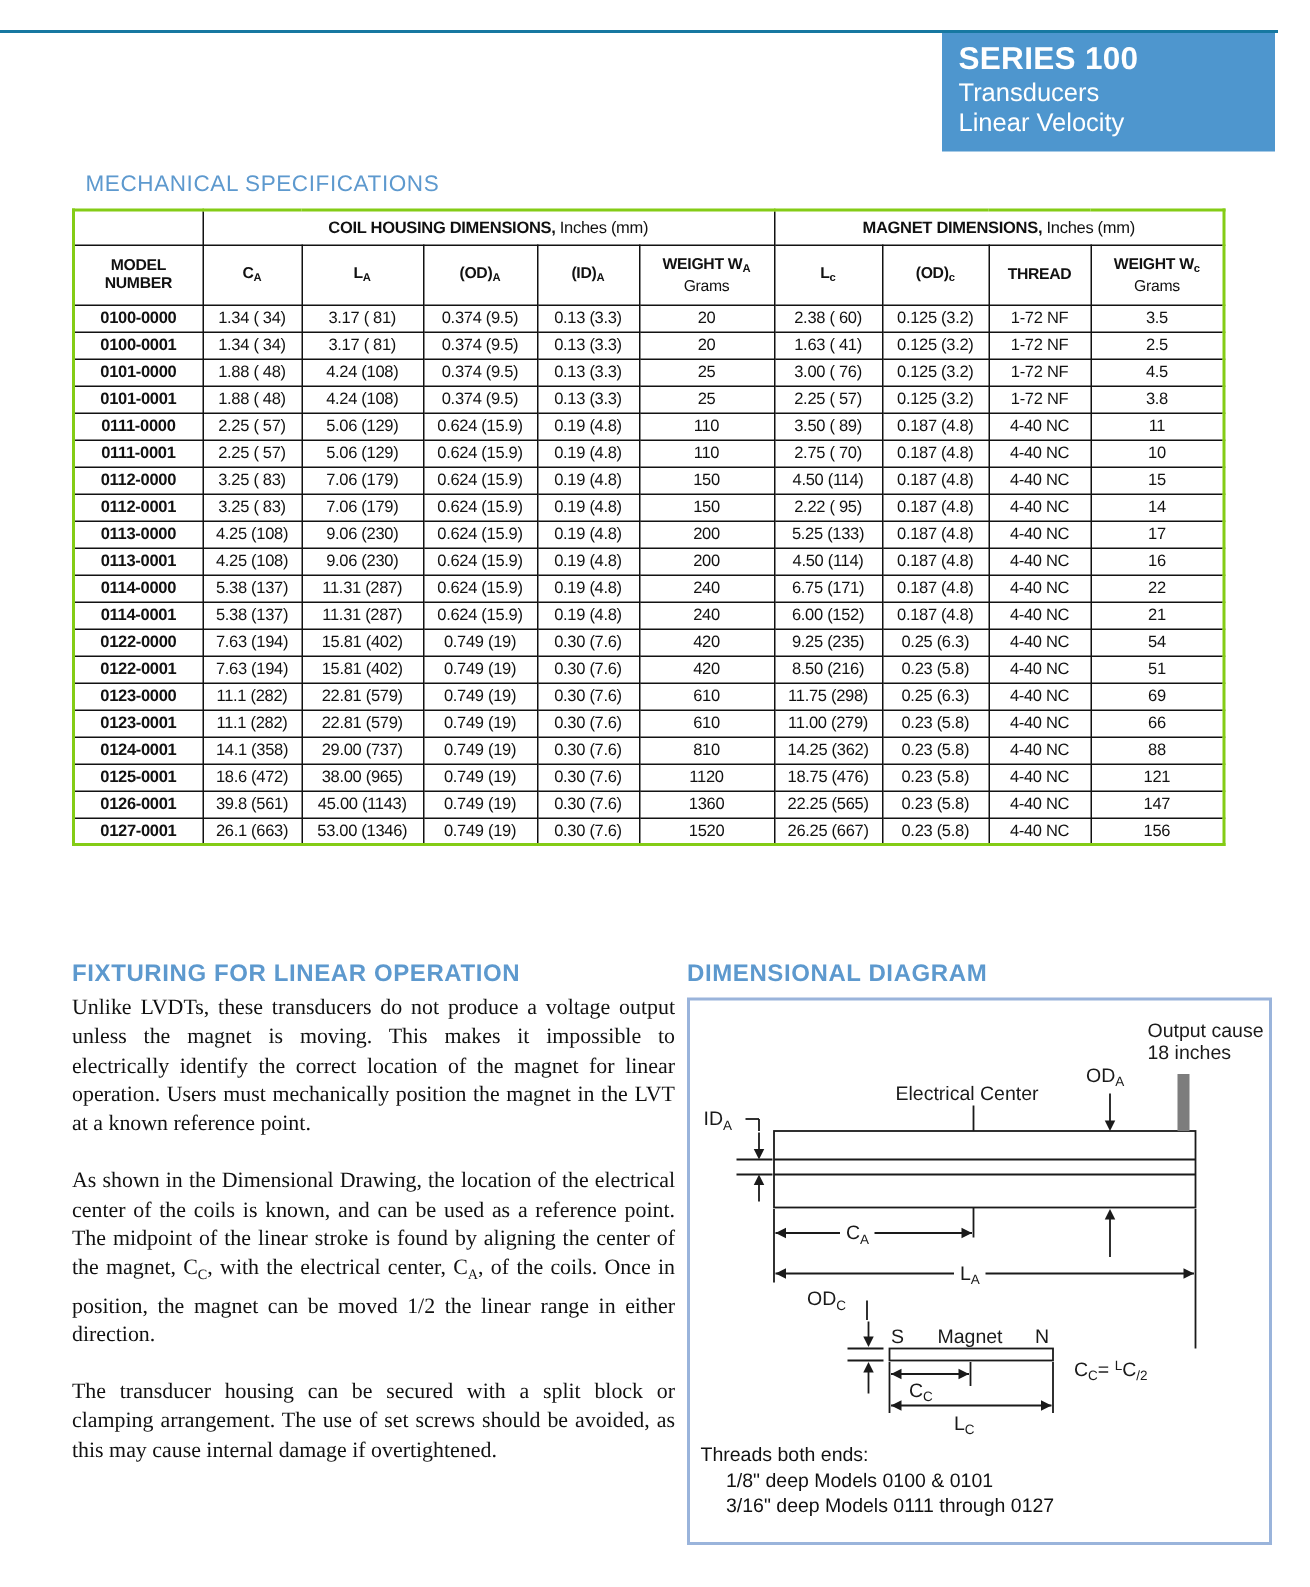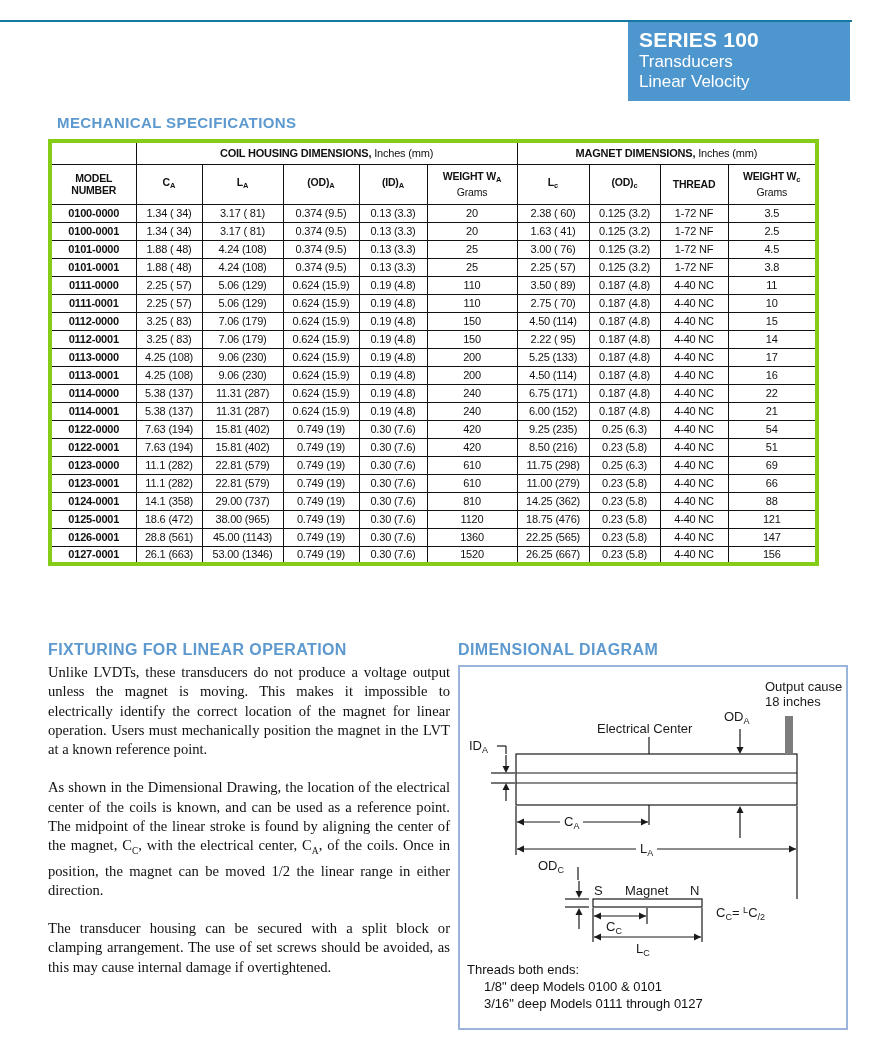--- a/index.html
+++ b/index.html
@@ -10,33 +10,33 @@
   }
   .top-rule { position:absolute; left:0; top:20px; width:852px; height:2px; background:#1778A1; }
   .series-box {
     position:absolute; left:628px; top:22px; width:222px; height:79px;
     background:#4E96CE; color:#fff; padding:5px 0 0 11px;
   }
   .series-box .series-title { font-size:21px; font-weight:bold; line-height:25px; letter-spacing:0.2px; }
   .series-box .series-sub { font-size:17px; line-height:20px; }
 
   .section-heading { color:#5D99CE; letter-spacing:0.4px; }
-  .mech-heading { position:absolute; left:57px; top:114px; font-size:15px; font-weight:bold; }
+  .mech-heading { position:absolute; left:57px; top:114px; font-size:15px; font-weight:normal; }
 
   
   .spec-table {
     position:absolute; left:48px; top:139px; width:767px;
     border-collapse:collapse; table-layout:fixed;
     font-family:"Liberation Sans", sans-serif;
   }
   .spec-table th, .spec-table td {
     border:1px solid #111; text-align:center; vertical-align:middle;
     letter-spacing:-0.2px; overflow:hidden; white-space:nowrap;
   }
-  .spec-table { border:4px solid #84cc16; }
+  .spec-table { border:2px solid #84cc16; }
   .spec-table thead tr.group-row th { height:23px; font-size:11px; }
   .spec-table thead tr.col-row th { height:40px; font-size:10.5px; line-height:12px; }
   .spec-table .units { font-weight:normal; }
   .spec-table td { height:18px; font-size:11px; padding:1px 0; }
   .spec-table td.model { font-weight:bold; }
   .spec-table .unit-line { font-weight:normal; }
   .spec-table sub { font-size:7.5px; vertical-align:-2px; letter-spacing:0; }
 
   
   .fixturing { position:absolute; left:48px; top:641px; width:402px; }
@@ -346,21 +346,21 @@
           <td>0.749 (19)</td>
           <td>0.30 (7.6)</td>
           <td>1120</td>
           <td>18.75 (476)</td>
           <td>0.23 (5.8)</td>
           <td>4-40 NC</td>
           <td>121</td>
         </tr>
         <tr>
           <td class="model">0126-0001</td>
-          <td>28.8 (561)</td>
+          <td>39.8 (561)</td>
           <td>45.00 (1143)</td>
           <td>0.749 (19)</td>
           <td>0.30 (7.6)</td>
           <td>1360</td>
           <td>22.25 (565)</td>
           <td>0.23 (5.8)</td>
           <td>4-40 NC</td>
           <td>147</td>
         </tr>
         <tr>

